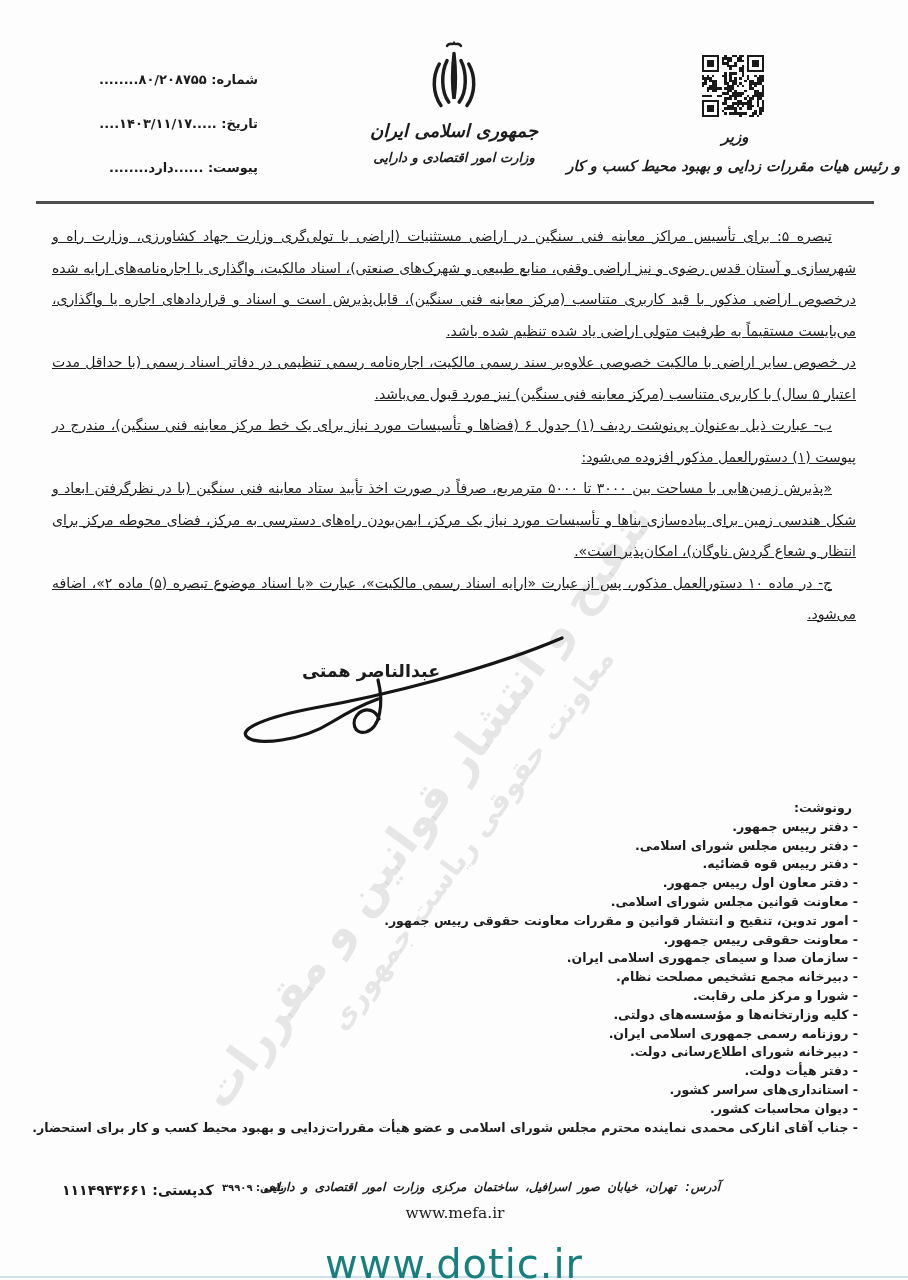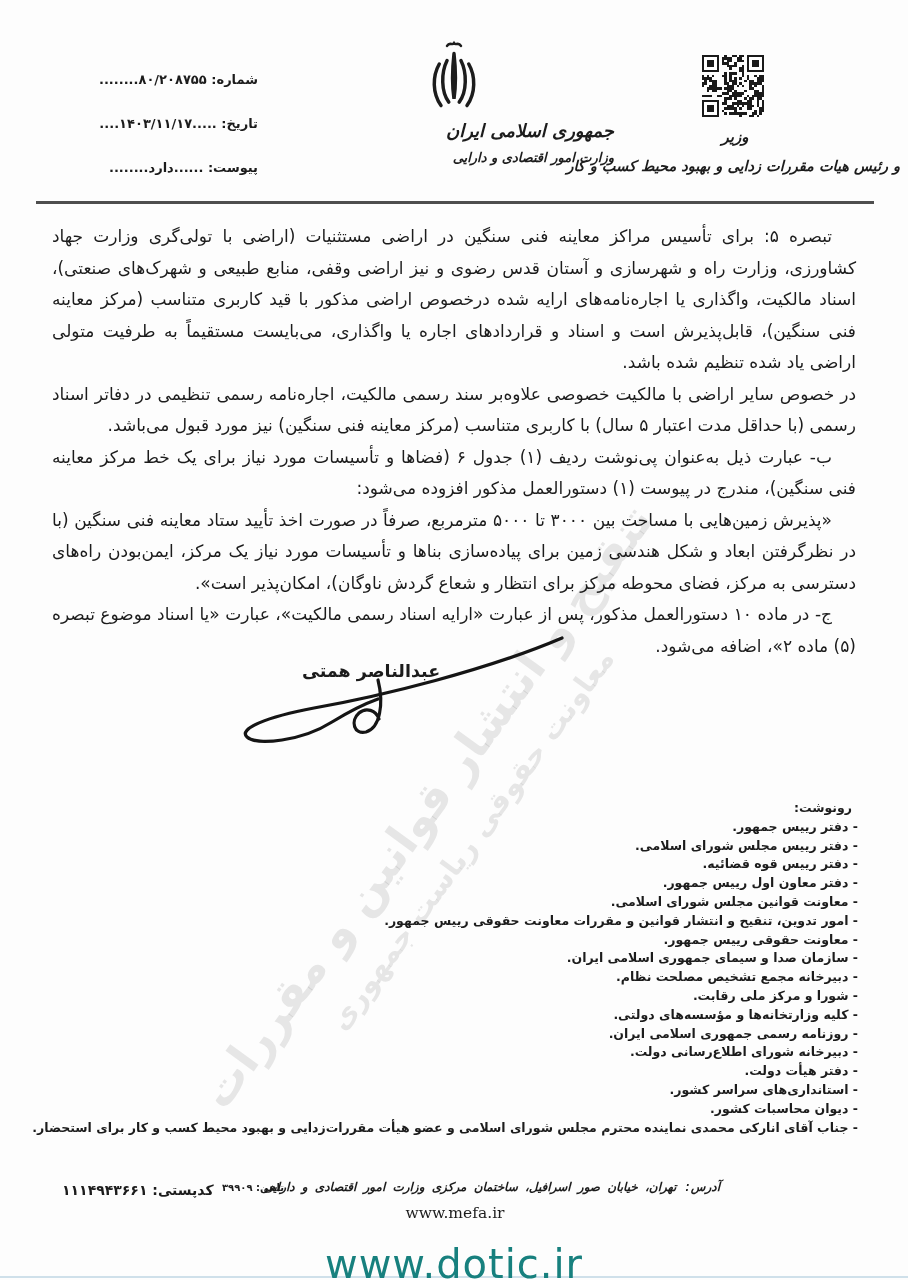--- a/index.html
+++ b/index.html
@@ -6,34 +6,34 @@
   .page{
     position:relative;width:908px;height:1280px;margin:0 auto;
     background:#fdfdfd;overflow:hidden;color:#1c1c1c;
     font-family:"DejaVu Sans",sans-serif;
   }
   .rtl{direction:rtl;unicode-bidi:embed;}
 
   
   .meta{position:absolute;top:72px;left:30px;width:228px;text-align:right;}
   .meta-line{font-size:13px;font-weight:700;margin-bottom:29px;letter-spacing:.2px;white-space:nowrap;}
-  .emblem-block{position:absolute;top:38px;left:50%;transform:translateX(-50%);text-align:right;width:320px;}
+  .emblem-block{position:absolute;top:38px;left:50%;transform:translateX(-50%);text-align:center;width:320px;}
   .emblem-block svg{display:block;margin:0 auto;}
   .org-country{font-size:18px;font-weight:700;font-style:italic;margin-top:4px;}
   .org-ministry{font-size:13px;font-weight:700;font-style:italic;margin-top:9px;}
   .qr-box{position:absolute;top:55px;left:702px;width:62px;height:62px;}
   .qr-box svg{width:62px;height:62px;display:block;}
   .signer-role-1{position:absolute;top:128px;left:645px;width:180px;text-align:center;font-size:15px;font-weight:700;font-style:italic;}
   .signer-role-2{position:absolute;top:158px;left:628px;width:272px;text-align:center;font-size:14.5px;font-weight:700;font-style:italic;white-space:nowrap;}
   .header-divider{position:absolute;top:201px;left:36px;width:838px;height:3px;background:#4e4e4e;}
 
   
   .body-text{
     position:absolute;top:221px;left:52px;right:52px;z-index:2;
-    font-size:17px;line-height:31.5px;text-align:justify;
+    font-size:14px;line-height:31.5px;text-align:justify;text-decoration:underline;
   }
   .body-text p{margin:0;}
   .body-text p.indent{text-indent:24px;}
 
   
   .watermark{
     position:absolute;left:55px;top:770px;width:780px;z-index:1;
     transform:rotate(-54deg);transform-origin:50% 50%;
     text-align:center;color:rgba(45,45,45,0.11);font-weight:700;pointer-events:none;
   }

